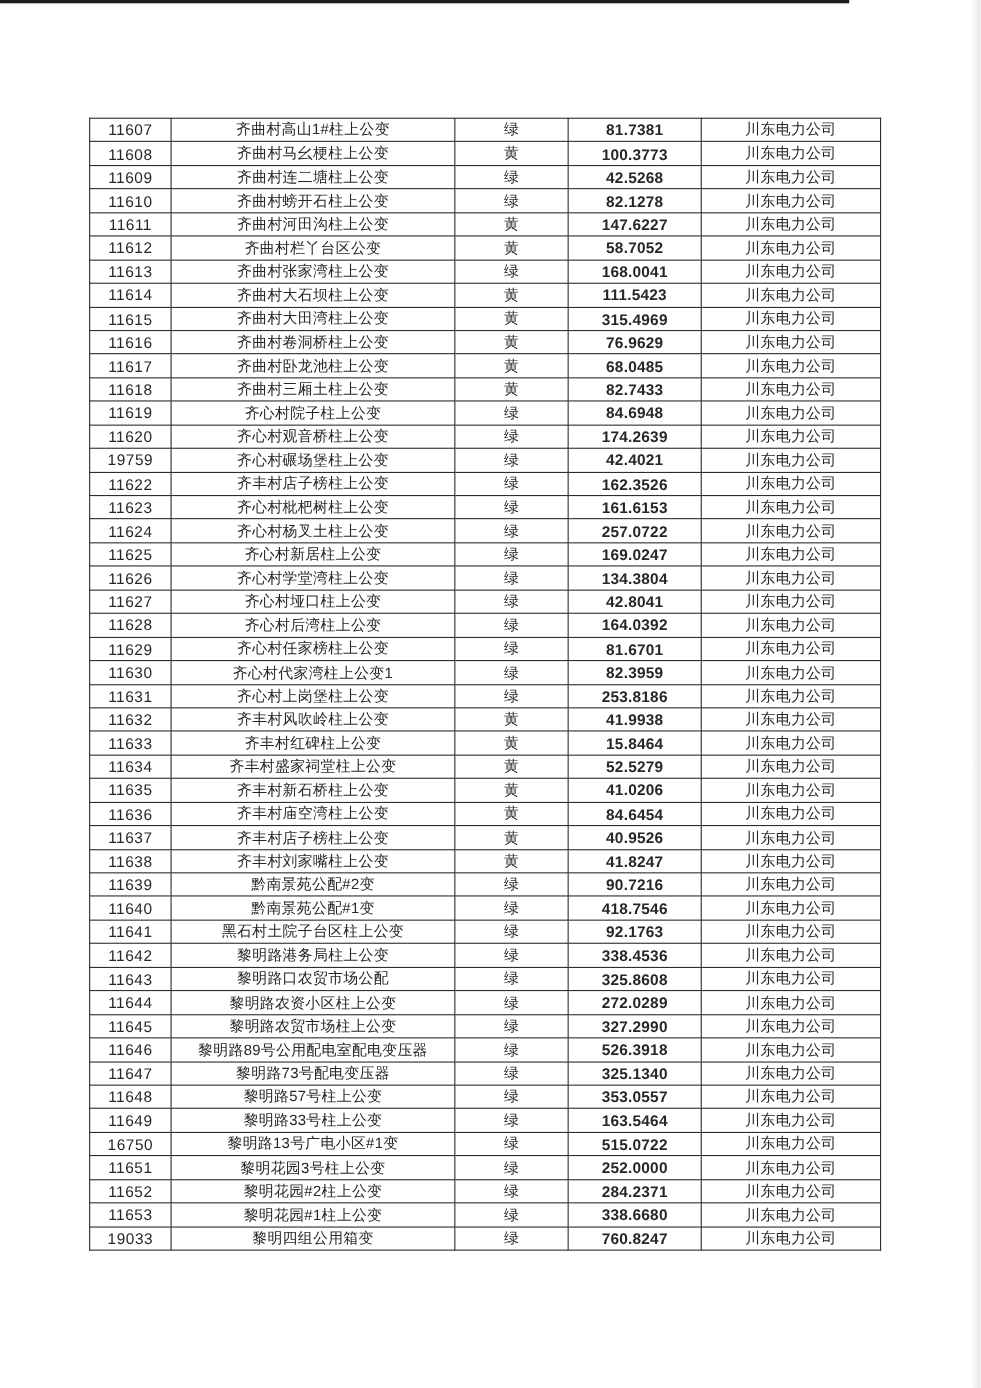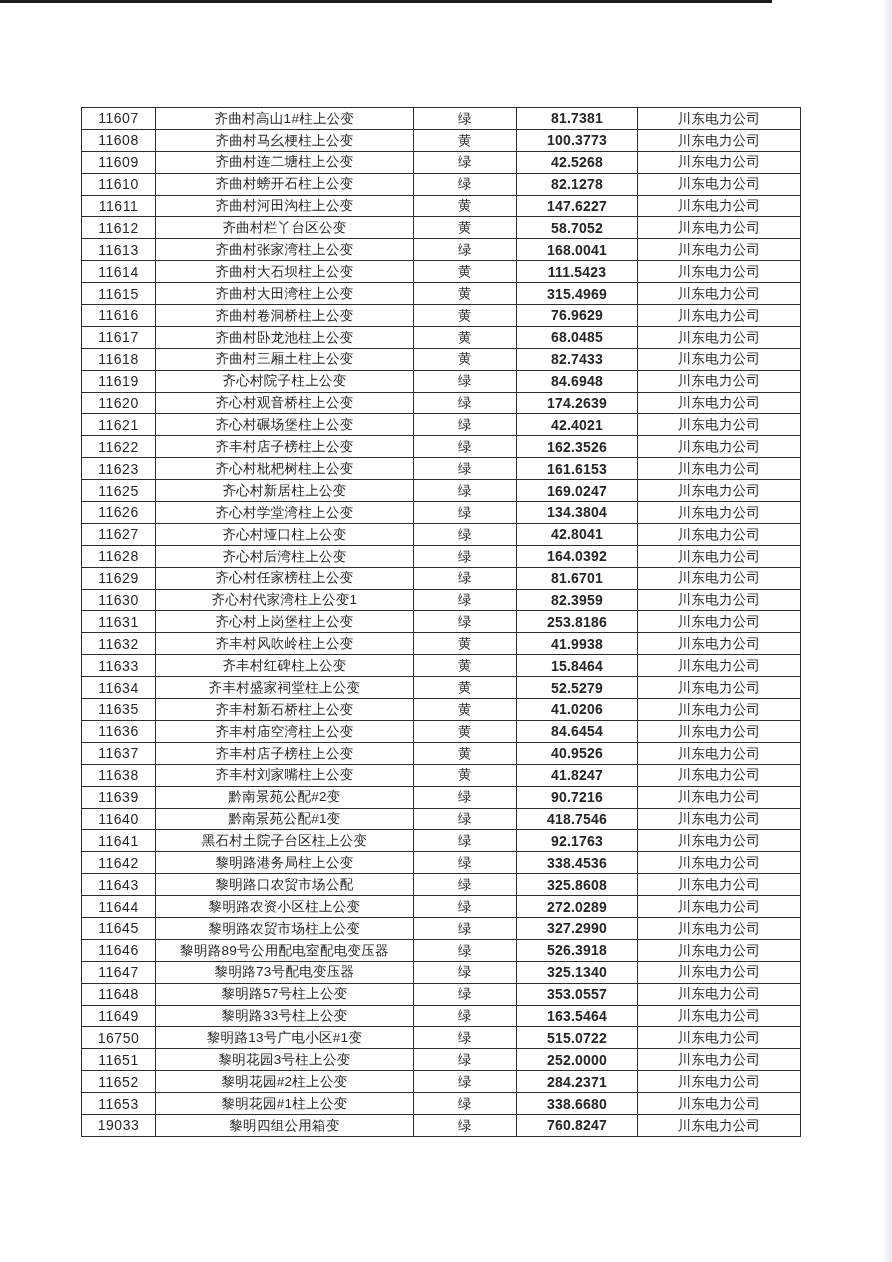--- a/index.html
+++ b/index.html
@@ -184,21 +184,21 @@
 
     <tr>
       <td class="cell-id">11620</td>
       <td class="cell-name">齐心村观音桥柱上公变</td>
       <td class="cell-status">绿</td>
       <td class="cell-value">174.2639</td>
       <td class="cell-company">川东电力公司</td>
     </tr>
 
     <tr>
-      <td class="cell-id">11621</td>
+      <td class="cell-id">19759</td>
       <td class="cell-name">齐心村碾场堡柱上公变</td>
       <td class="cell-status">绿</td>
       <td class="cell-value">42.4021</td>
       <td class="cell-company">川东电力公司</td>
     </tr>
 
     <tr>
       <td class="cell-id">11622</td>
       <td class="cell-name">齐丰村店子榜柱上公变</td>
       <td class="cell-status">绿</td>
@@ -207,20 +207,27 @@
     </tr>
 
     <tr>
       <td class="cell-id">11623</td>
       <td class="cell-name">齐心村枇杷树柱上公变</td>
       <td class="cell-status">绿</td>
       <td class="cell-value">161.6153</td>
       <td class="cell-company">川东电力公司</td>
     </tr>
 
+    <tr>
+      <td class="cell-id">11624</td>
+      <td class="cell-name">齐心村杨叉土柱上公变</td>
+      <td class="cell-status">绿</td>
+      <td class="cell-value">257.0722</td>
+      <td class="cell-company">川东电力公司</td>
+    </tr>
 
     <tr>
       <td class="cell-id">11625</td>
       <td class="cell-name">齐心村新居柱上公变</td>
       <td class="cell-status">绿</td>
       <td class="cell-value">169.0247</td>
       <td class="cell-company">川东电力公司</td>
     </tr>
 
     <tr>

